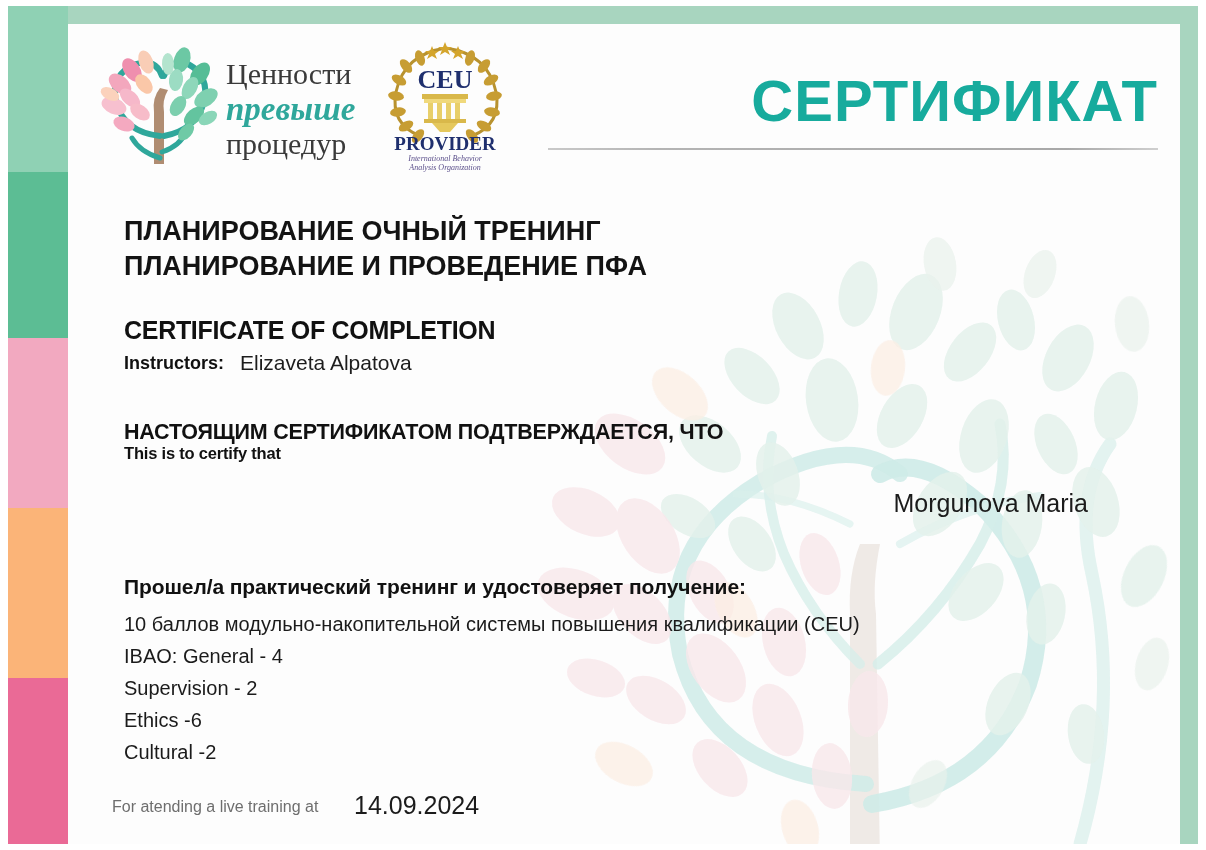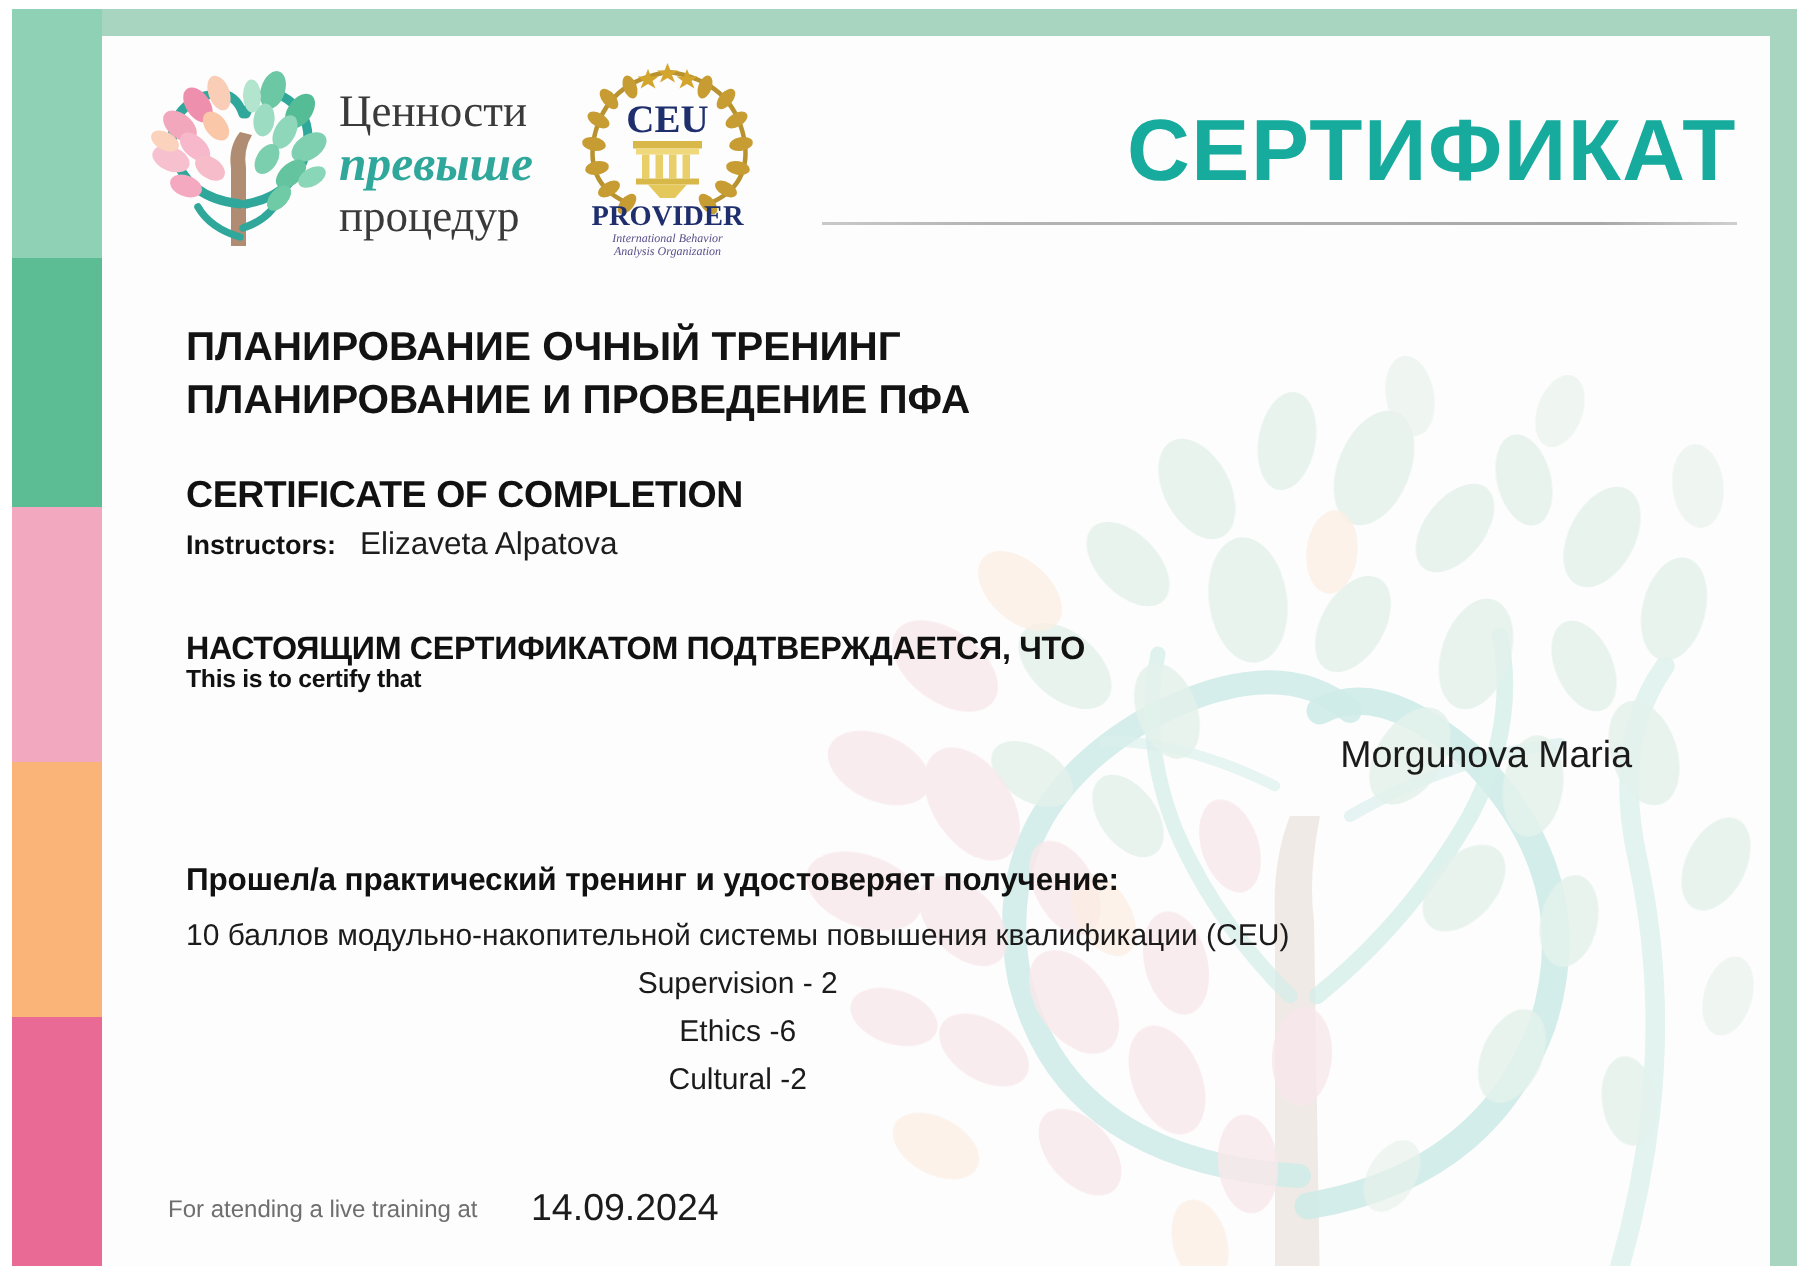--- a/index.html
+++ b/index.html
@@ -220,21 +220,20 @@
     letter-spacing: -0.1px;
     white-space: nowrap;
   }
   .credits-list {
     position: absolute;
     left: 96px;
     top: 584px;
     font-size: 20px;
     color: #1b1b1b;
     line-height: 32px;
-    text-align: center;
   }
   .credits-list div { white-space: nowrap; }
 
   
   .footer-left-label {
     position: absolute;
     left: 84px;
     top: 774px;
     font-size: 16px;
     color: #6e6e6e;
@@ -460,20 +459,21 @@
 
       <div class="certify-ru">НАСТОЯЩИМ СЕРТИФИКАТОМ ПОДТВЕРЖДАЕТСЯ, ЧТО</div>
       <div class="certify-en">This is to certify that</div>
 
       <div class="recipient-name">Morgunova Maria</div>
 
       <div class="credits-head">Прошел/а практический тренинг и удостоверяет получение:</div>
 
       <div class="credits-list">
         <div>10 баллов модульно-накопительной системы повышения квалификации (CEU)</div>
+        <div>IBAO: General - 4</div>
         <div>Supervision - 2</div>
         <div>Ethics -6</div>
         <div>Cultural -2</div>
       </div>
 
       <div class="footer-left-label">For atending a live training at</div>
       <div class="footer-date">14.09.2024</div>
 
     </div>
   </div>

